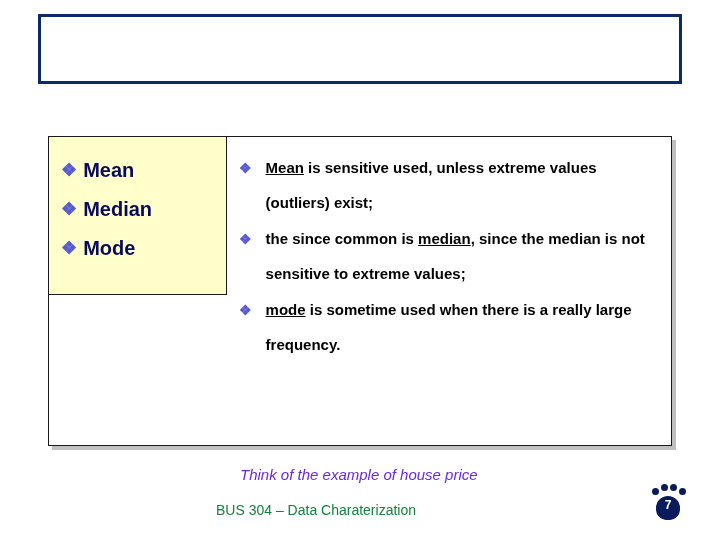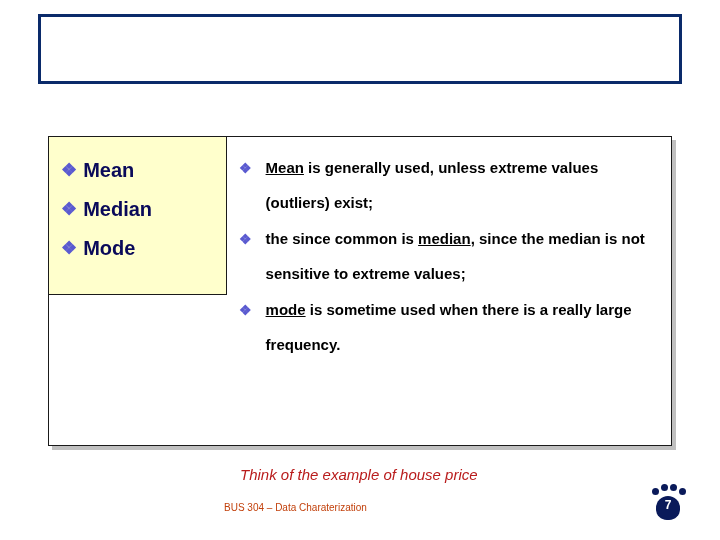--- a/index.html
+++ b/index.html
@@ -79,28 +79,28 @@
   .r-item .txt {
     flex: 1;
   }
   .ul { text-decoration: underline; }
   .think {
     position: absolute;
     left: 240px;
     top: 466px;
     font-size: 15px;
     font-style: italic;
-    color: #b91c1c;
+    color: #6d28d9;
   }
   .footer {
     position: absolute;
-    left: 224px;
+    left: 216px;
     top: 502px;
-    font-size: 10px;
-    color: #c2410c;
+    font-size: 14px;
+    color: #15803d;
   }
   .pagemark {
     position: absolute;
     right: 34px;
     top: 484px;
     width: 36px;
     height: 42px;
   }
   .toe {
     position: absolute;
@@ -142,21 +142,21 @@
     </div>
     <div class="left-item">
       <span class="bul">❖</span>
       <span>Mode</span>
     </div>
   </div>
 
   <div class="right-panel">
     <div class="r-item">
       <span class="bul">❖</span>
-      <span class="txt"><span class="ul">Mean</span><span> is generally used, unless extreme values (outliers) exist;</span></span>
+      <span class="txt"><span class="ul">Mean</span><span> is sensitive used, unless extreme values (outliers) exist;</span></span>
     </div>
     <div class="r-item">
       <span class="bul">❖</span>
       <span class="txt"><span>the since common is </span><span class="ul">median</span><span>, since the median is not sensitive to extreme values;</span></span>
     </div>
     <div class="r-item">
       <span class="bul">❖</span>
       <span class="txt"><span> </span><span class="ul">mode</span><span> is sometime used when there is a really large frequency.</span></span>
     </div>
   </div>

